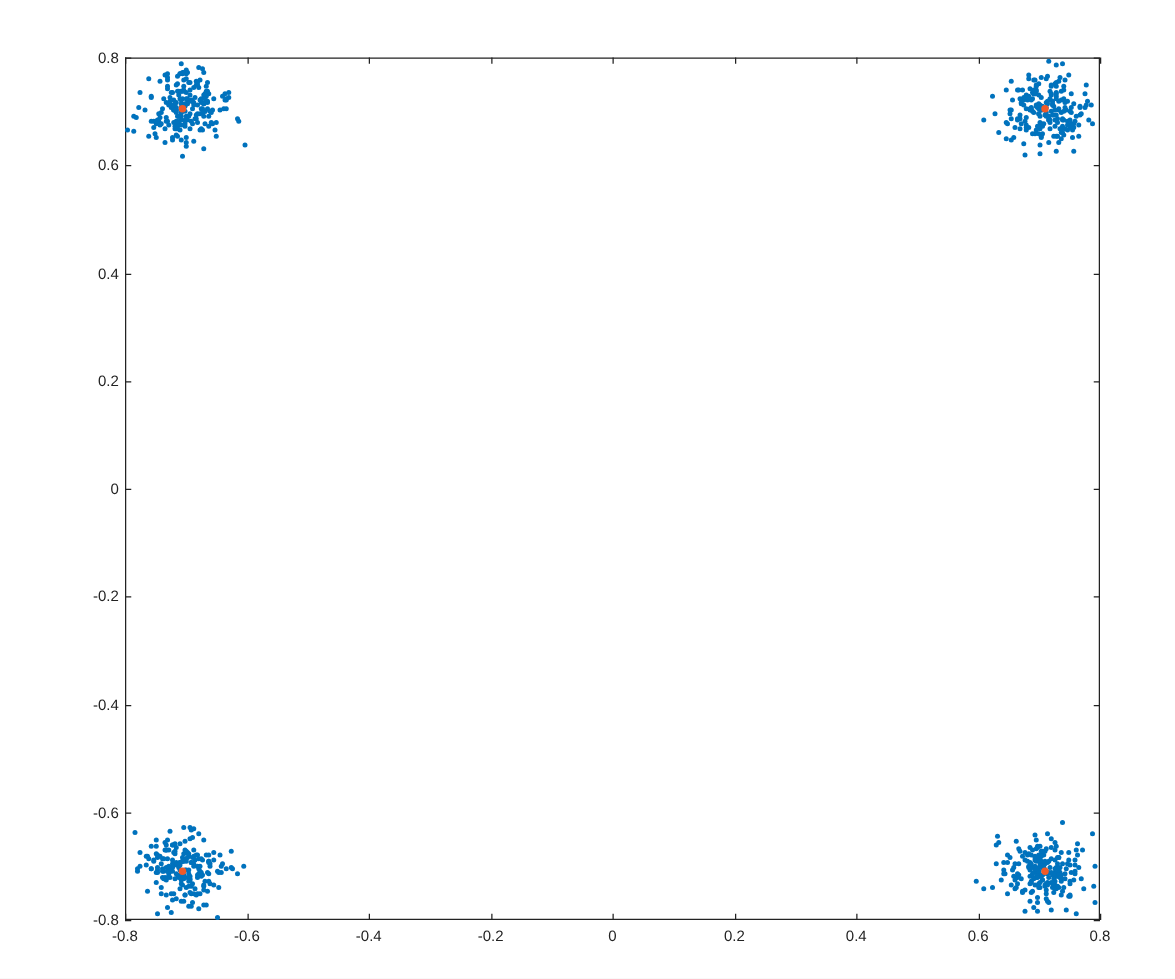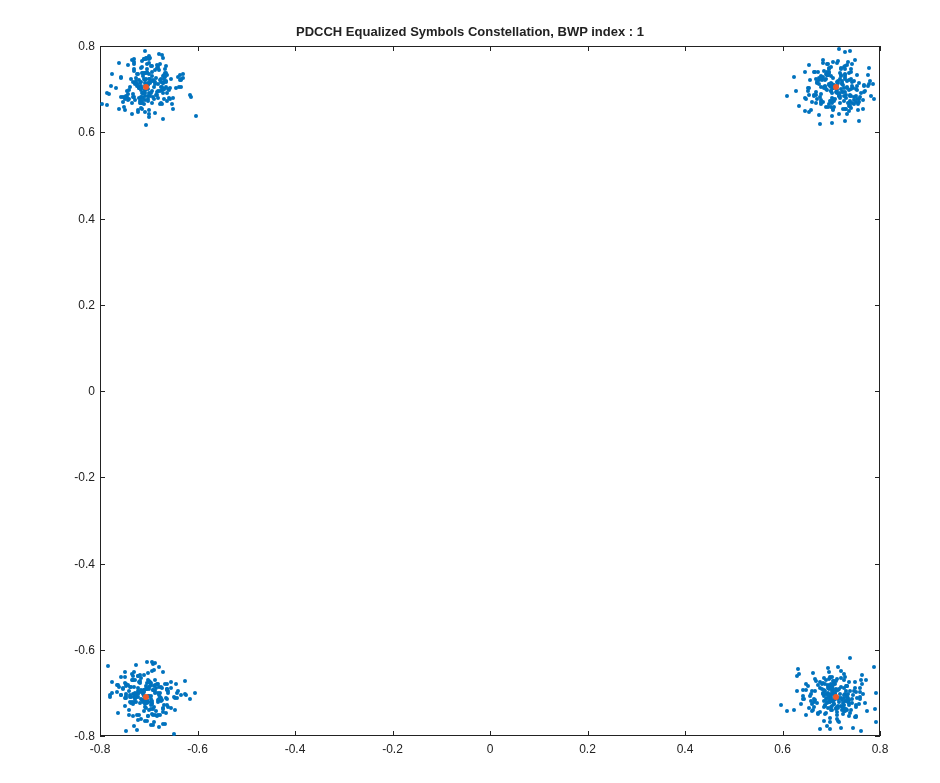--- a/index.html
+++ b/index.html
@@ -94,21 +94,20 @@
     height: 6px;
     border-radius: 50%;
     background: #ef5a28;
     transform: translate(-3px, -3px);
   }
 </style>
 </head>
 <body>
 
 <div class="figure">
-  <div class="title">PDCCH Equalized Symbols Constellation, BWP index : 1</div>
   <div class="plot" id="plot">
       <div class="scatterpt" style="left: 44.0833px; top: 32.5373px;"></div>
       <div class="scatterpt" style="left: 33.8967px; top: 36.5187px;"></div>
       <div class="scatterpt" style="left: 45.9065px; top: 22.3299px;"></div>
       <div class="scatterpt" style="left: 53.3494px; top: 39.9556px;"></div>
       <div class="scatterpt" style="left: 38.2143px; top: 32.8809px;"></div>
       <div class="scatterpt" style="left: 48.2898px; top: 46.0427px;"></div>
       <div class="scatterpt" style="left: 64.5186px; top: 33.8408px;"></div>
       <div class="scatterpt" style="left: 55.6521px; top: 17.9613px;"></div>
       <div class="scatterpt" style="left: 60.0296px; top: 34.8734px;"></div>

